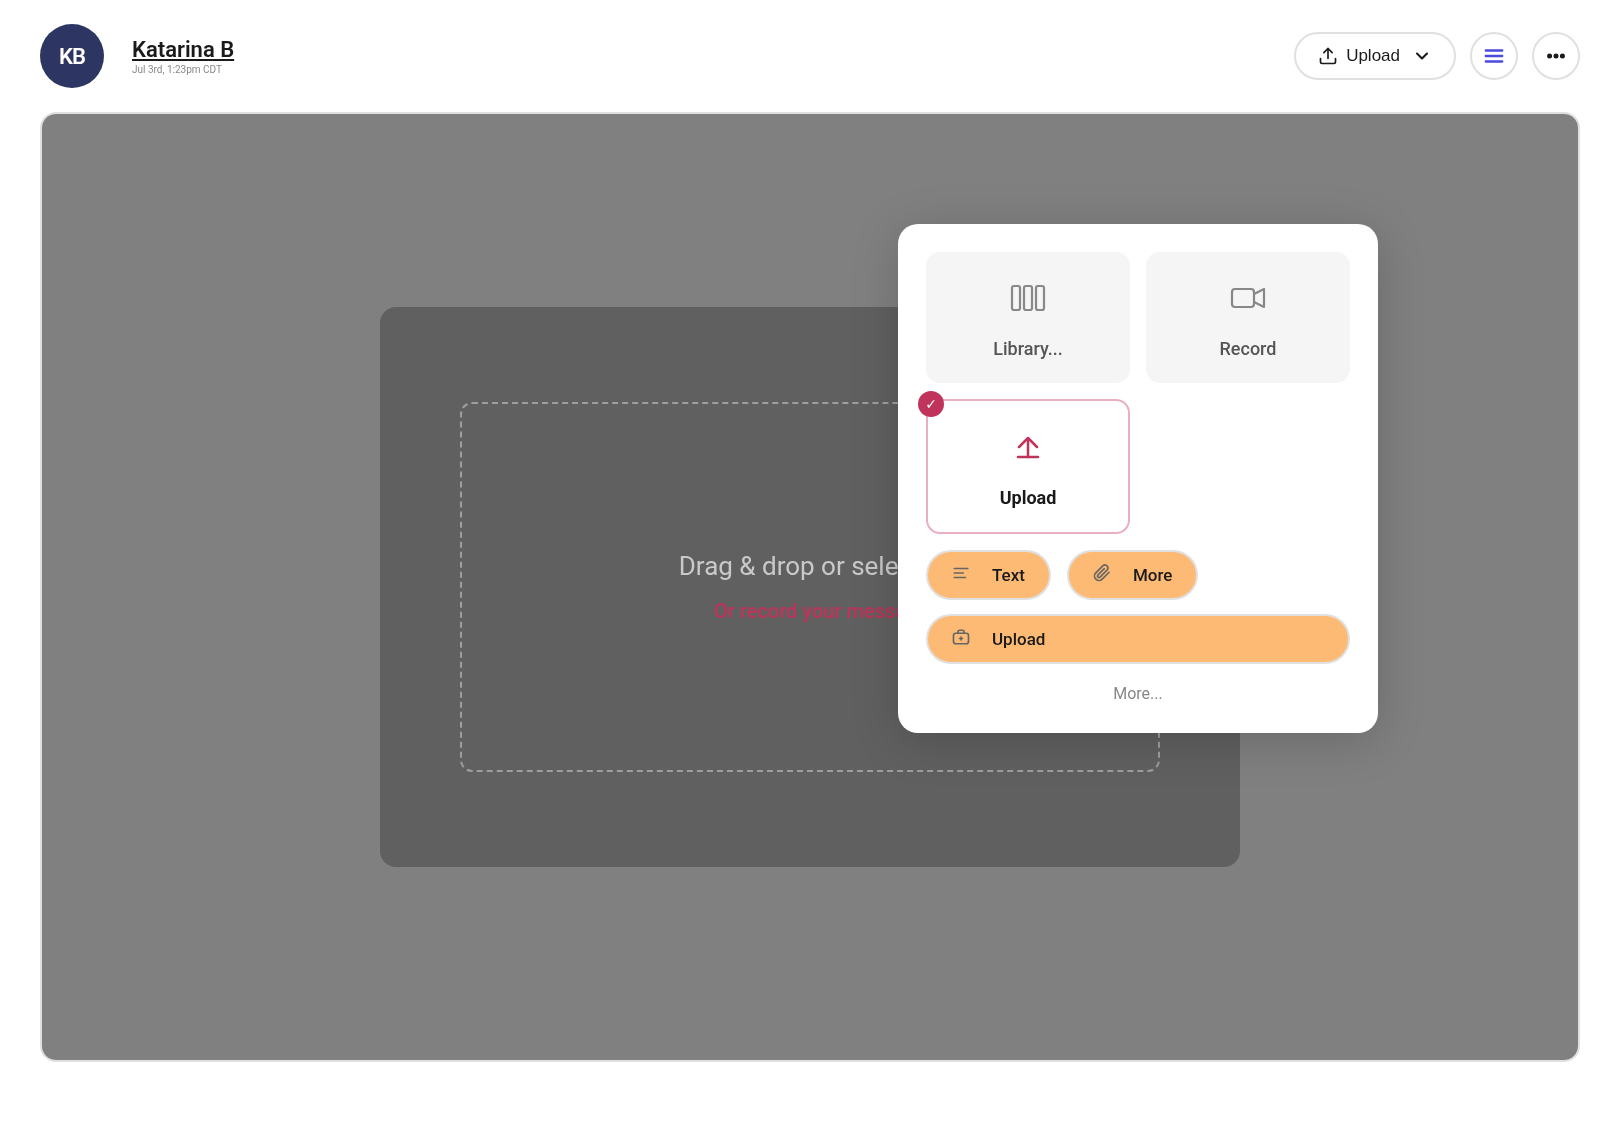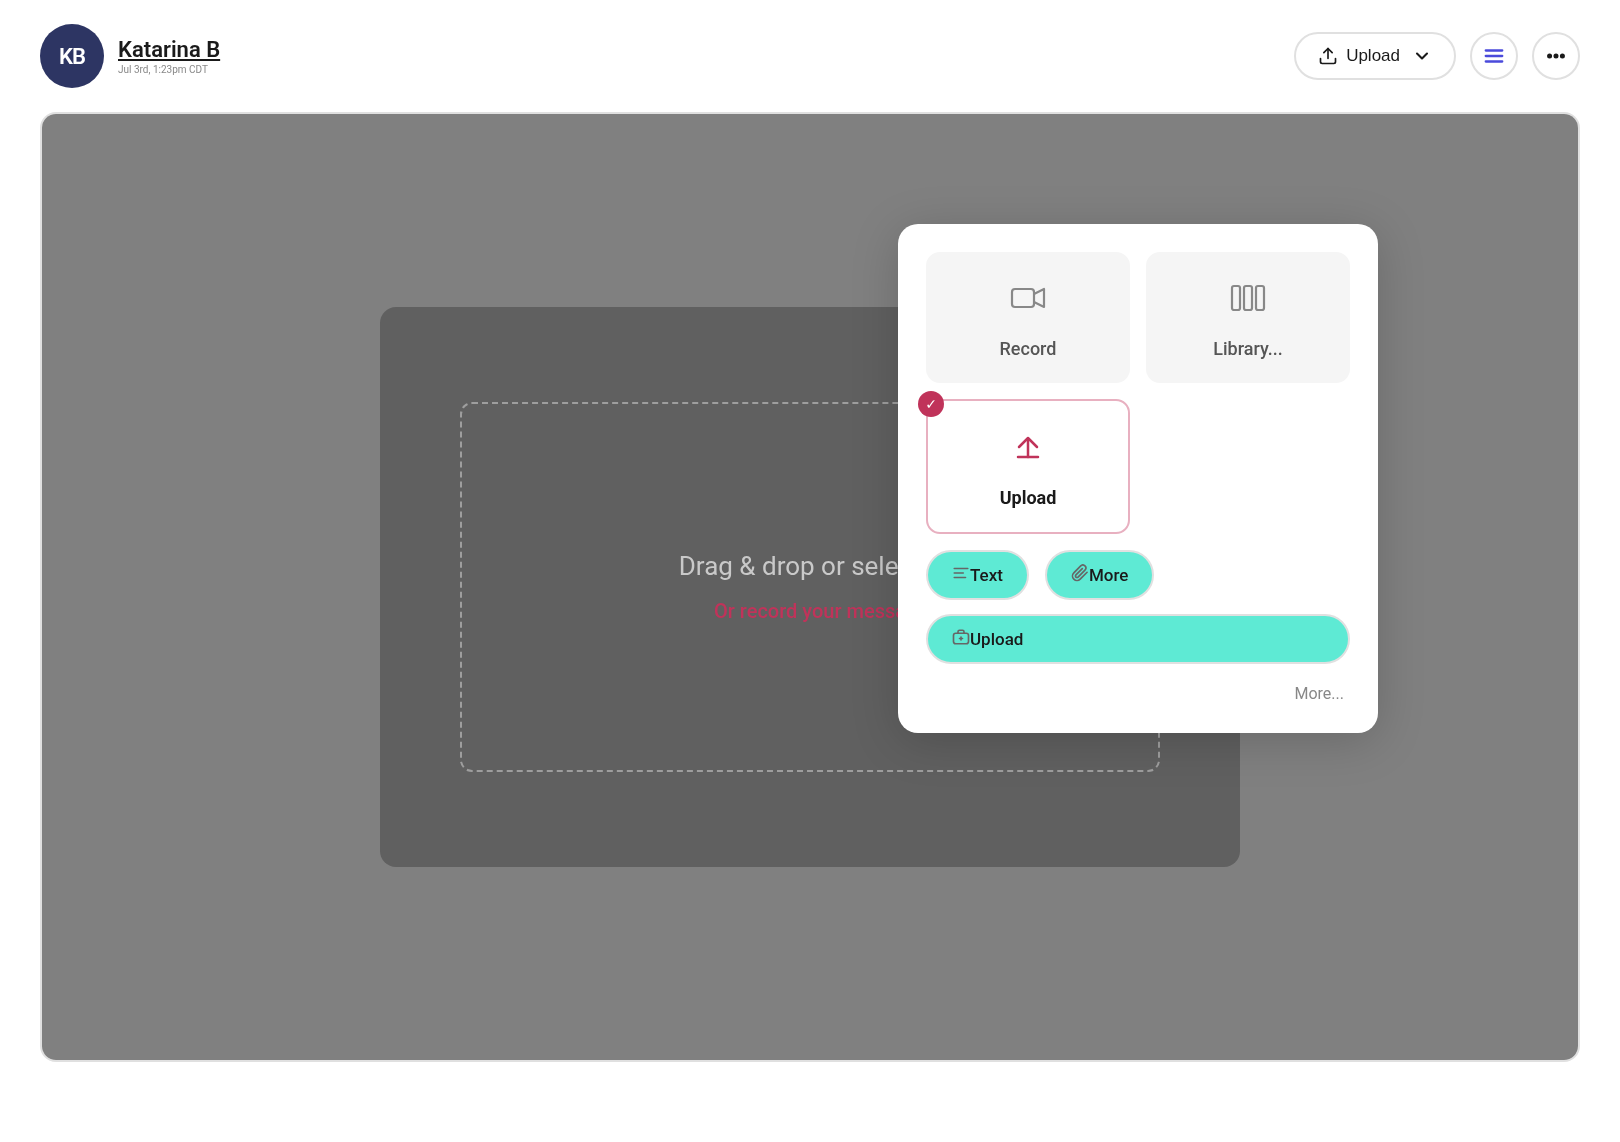--- a/index.html
+++ b/index.html
@@ -24,21 +24,21 @@
     .header {
       display: flex;
       align-items: center;
       justify-content: space-between;
       padding: 24px 40px;
       background: #fff;
     }
     .header-left {
       display: flex;
       align-items: center;
-      gap: 14px;
+      gap: 28px;
     }
     .avatar {
       width: 64px;
       height: 64px;
       border-radius: 50%;
       background: #2d3563;
       display: flex;
       align-items: center;
       justify-content: center;
       color: #fff;
@@ -218,22 +218,22 @@
 
     
     .dropdown-pill-row {
       display: flex;
       gap: 16px;
       margin-bottom: 14px;
     }
     .dropdown-pill {
       display: flex;
       align-items: center;
-      gap: 0;
-      background: #5eead4;
+      gap: 22px;
+      background: #fdba74;
       border: 2px solid #e0e0e0;
       border-radius: 50px;
       padding: 12px 24px;
       font-size: 17px;
       font-weight: 500;
       color: #1a1a1a;
       cursor: pointer;
       text-align: center;
     }
     .pill-icon {
@@ -241,21 +241,21 @@
       color: #666;
     }
 
     
     .dropdown-product-row {
       margin-bottom: 14px;
     }
 
     
     .dropdown-more {
-      text-align: right;
+      text-align: center;
       font-size: 16px;
       color: #888;
       margin-top: 12px;
       cursor: pointer;
       padding: 6px;
     }
   </style>
 </head>
 <body>
 
@@ -314,36 +314,36 @@
       </div>
     </div>
 
     <div class="dropdown-popup">
 
       <div class="dropdown-top-row">
 
         <div class="dropdown-card">
           <div class="dropdown-card-icon">
             <svg width="36" height="36" viewBox="0 0 36 36" fill="none">
-              <rect x="2" y="9" width="22" height="18" rx="3" stroke="#888" stroke-width="2.2" fill="none"></rect>
-              <polyline points="24,14 34,9 34,27 24,22" stroke="#888" stroke-width="2.2" fill="none" stroke-linejoin="round"></polyline>
+              <rect x="2" y="6" width="8" height="24" rx="2" stroke="#888" stroke-width="2.2" fill="none"></rect>
+              <rect x="14" y="6" width="8" height="24" rx="2" stroke="#888" stroke-width="2.2" fill="none"></rect>
+              <rect x="26" y="6" width="8" height="24" rx="2" stroke="#888" stroke-width="2.2" fill="none"></rect>
             </svg>
           </div>
-          <div class="dropdown-card-label">Record</div>
+          <div class="dropdown-card-label">Library...</div>
         </div>
 
         <div class="dropdown-card">
           <div class="dropdown-card-icon">
             <svg width="36" height="36" viewBox="0 0 36 36" fill="none">
-              <rect x="2" y="6" width="8" height="24" rx="2" stroke="#888" stroke-width="2.2" fill="none"></rect>
-              <rect x="14" y="6" width="8" height="24" rx="2" stroke="#888" stroke-width="2.2" fill="none"></rect>
-              <rect x="26" y="6" width="8" height="24" rx="2" stroke="#888" stroke-width="2.2" fill="none"></rect>
+              <rect x="2" y="9" width="22" height="18" rx="3" stroke="#888" stroke-width="2.2" fill="none"></rect>
+              <polyline points="24,14 34,9 34,27 24,22" stroke="#888" stroke-width="2.2" fill="none" stroke-linejoin="round"></polyline>
             </svg>
           </div>
-          <div class="dropdown-card-label">Library...</div>
+          <div class="dropdown-card-label">Record</div>
         </div>
       </div>
 
       <div class="dropdown-top-row">
 
         <div class="dropdown-card selected">
           <div class="selected-check">✓</div>
           <div class="upload-icon-red">
             <svg width="36" height="36" viewBox="0 0 36 36" fill="none">
               <polyline points="18,28 18,10" stroke="#c0335a" stroke-width="2.5" stroke-linecap="round"></polyline>

